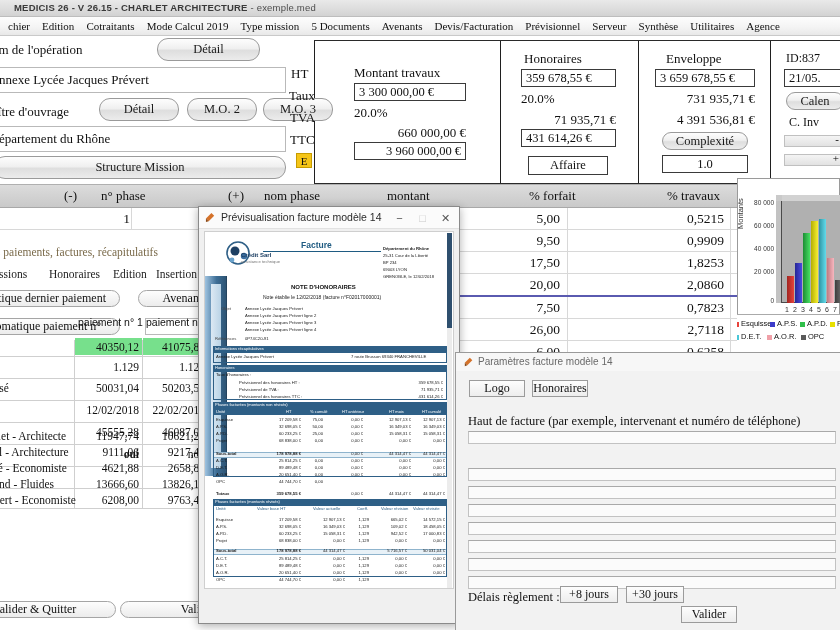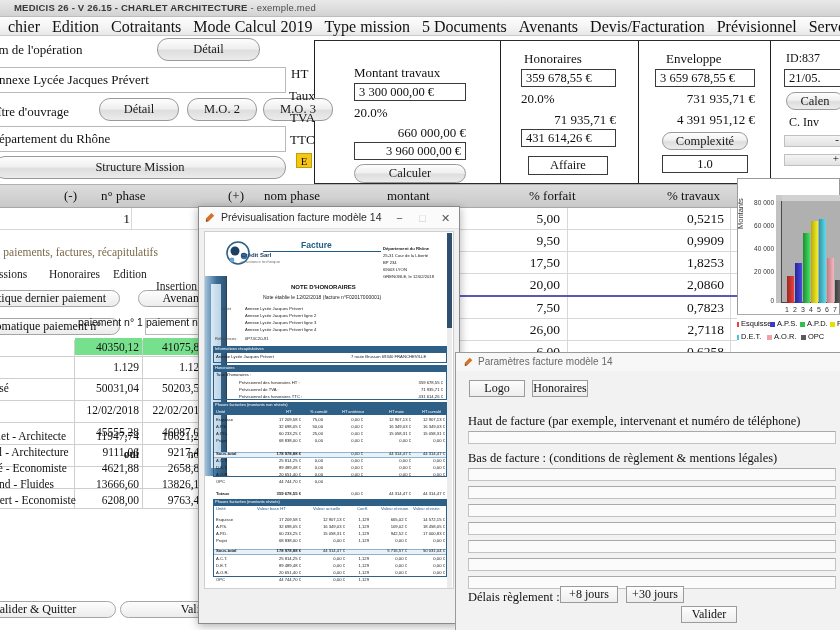--- a/index.html
+++ b/index.html
@@ -27,21 +27,21 @@
   .titlebar .tt .norm { font-weight: normal; color: #4d4d4d; }
 
   
   .menubar {
     position: absolute; left: 0; top: 17px; width: 840px; height: 19px;
     background: linear-gradient(to bottom,#fdfdfd 0%, #f3f3f3 60%, #e8e8e8 100%);
     border-bottom: 1px solid #c9c9c9;
     display: flex; align-items: center; padding-left: 2px;
   }
   .menubar .mi {
-    font-size: 16px; color: #111; padding: 0 6px; white-space: nowrap;
+    font-size: 11px; color: #111; padding: 0 6px; white-space: nowrap;
     line-height: 17px; cursor: default;
   }
 
   
   .topzone {
     position: absolute; left: 0; top: 36px; width: 840px; height: 148px;
     background: #ffffff;
   }
   .vline { position: absolute; width: 1px; background: #1f1f1f; }
   .hline { position: absolute; height: 1px; background: #2a2a2a; }
@@ -279,33 +279,32 @@
     <div class="lbl" style="left:289px; top:52px;">Taux</div>
     <div class="lbl" style="left:290px; top:74px;">TVA</div>
     <div class="lbl" style="left:290px; top:96px;">TTC</div>
     <div class="yellowbadge" style="left:296px; top:117px; width:16px; height:15px;">E</div>
 
     <div class="lbl" style="left:354px; top:29px;">Montant travaux</div>
     <div class="boxfield" style="left:354px; top:47px; width:112px; height:18px;">3 300 000,00 €</div>
     <div class="plaintxt" style="left:354px; top:69px;">20.0%</div>
     <div class="plaintxt right" style="left:354px; top:89px; width:112px;">660 000,00 €</div>
     <div class="boxfield right" style="left:354px; top:106px; width:112px; height:18px;">3 960 000,00 €</div>
-    <div class="pill" style="left:354px; top:128px; width:112px; height:19px;">Calculer</div>
 
     <div class="lbl" style="left:524px; top:15px;">Honoraires</div>
     <div class="boxfield" style="left:521px; top:33px; width:95px; height:18px;">359 678,55 €</div>
     <div class="plaintxt" style="left:521px; top:55px;">20.0%</div>
     <div class="plaintxt right" style="left:521px; top:76px; width:95px;">71 935,71 €</div>
     <div class="boxfield" style="left:521px; top:93px; width:95px; height:18px;">431 614,26 €</div>
     <div class="boxfield center" style="left:528px; top:120px; width:80px; height:19px;">Affaire</div>
 
     <div class="lbl" style="left:666px; top:15px;">Enveloppe</div>
     <div class="boxfield" style="left:655px; top:33px; width:100px; height:18px;">3 659 678,55 €</div>
     <div class="plaintxt right" style="left:655px; top:55px; width:100px;">731 935,71 €</div>
-    <div class="plaintxt right" style="left:655px; top:76px; width:100px;">4 391 951,12 €</div>
+    <div class="plaintxt right" style="left:655px; top:76px; width:100px;">4 391 536,81 €</div>
     <div class="pill" style="left:662px; top:96px; width:86px; height:18px;">Complexité</div>
     <div class="boxfield center" style="left:662px; top:119px; width:86px; height:18px;">1.0</div>
 
     <div class="lbl sm" style="left:786px; top:15px;">ID:837</div>
     <div class="boxfield" style="left:784px; top:33px; width:60px; height:18px;">21/05.</div>
     <div class="pill" style="left:786px; top:56px; width:58px; height:18px;">Calen</div>
     <div class="lbl sm" style="left:789px; top:79px;">C. Inv</div>
     <div class="graybar" style="left:784px; top:99px; width:60px; height:12px;">
       <span style="position:absolute; right:4px; top:-3px; font-size:11px;">-</span>
     </div>
@@ -358,21 +357,21 @@
     <div class="cell right" style="left:600px; top:136px; width:124px;">0,6258</div>
     <div class="cell right bold" style="left:600px; top:158px; width:124px;">1,3559</div>
   </div>
 
   <div class="lowpanel">
     <div class="bluetxt" style="left:-4px; top:16px;">s paiements, factures, récapitulatifs</div>
 
     <div class="subtabs" style="left:-6px;  top:38px;">essions</div>
     <div class="subtabs" style="left:49px;  top:38px;">Honoraires</div>
     <div class="subtabs" style="left:113px; top:38px;">Edition</div>
-    <div class="subtabs" style="left:156px; top:38px;margin-top:12px;">Insertion</div>
+    <div class="subtabs" style="left:156px; top:38px;">Insertion</div>
     <div class="subtabs" style="left:211px; top:38px;">5 Documents</div>
 
     <div class="botpill" style="left:-40px; top:60px; width:160px; height:17px;">tomatique dernier paiement</div>
     <div class="botpill" style="left:138px; top:60px; width:140px; height:17px;">Avenant dernier pa</div>
     <div class="botpill" style="left:-38px; top:88px; width:158px; height:17px;">automatique paiement n°</div>
     <div class="field" style="left:145px; top:88px; width:100px; height:17px;"></div>
   </div>
 
   <div>
     <div class="ptline" style="position:absolute; left:74px;  top:340px; width:1px; height:168px;"></div>
@@ -720,21 +719,20 @@
       </svg>
       <div class="ptitle">Paramètres facture modèle 14</div>
     </div>
 
     <div class="pbtn" style="left:13px; top:27px; width:56px; height:17px;">Logo</div>
     <div class="pbtn" style="left:76px; top:27px; width:56px; height:17px;">Honoraires</div>
 
     <div class="plabel" style="left:12px; top:61px;">Haut de facture (par exemple, intervenant et numéro de téléphone)</div>
     <div class="pinput" style="left:12px; top:78px; width:368px;"></div>
 
-    <div class="plabel" style="left:12px; top:98px;">Bas de facture : (conditions de règlement &amp; mentions légales)</div>
     <div class="pinput" style="left:12px; top:115px; width:368px;"></div>
     <div class="pinput" style="left:12px; top:133px; width:368px;"></div>
     <div class="pinput" style="left:12px; top:151px; width:368px;"></div>
     <div class="pinput" style="left:12px; top:169px; width:368px;"></div>
     <div class="pinput" style="left:12px; top:187px; width:368px;"></div>
     <div class="pinput" style="left:12px; top:205px; width:368px;"></div>
     <div class="pinput" style="left:12px; top:223px; width:368px;"></div>
 
     <div class="plabel" style="left:12px; top:237px;">Délais règlement :</div>
     <div class="pbtn" style="left:104px; top:233px; width:58px; height:17px;">+8 jours</div>

